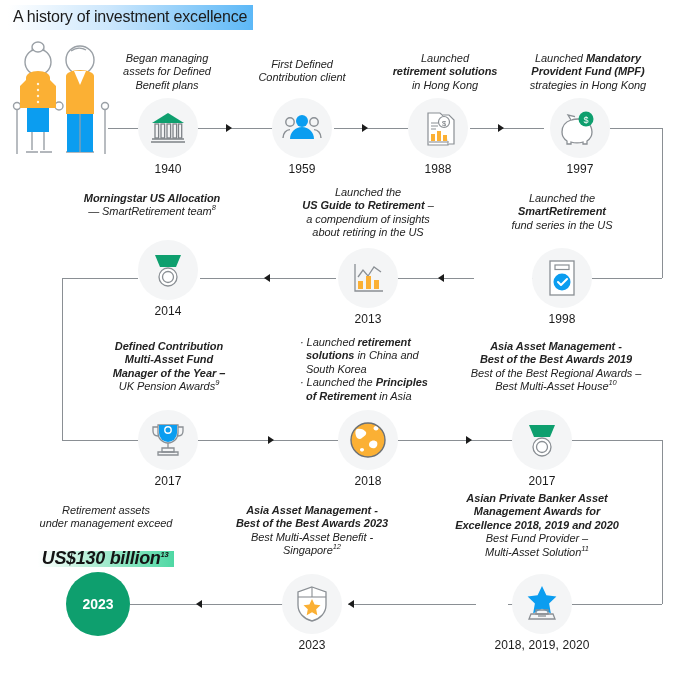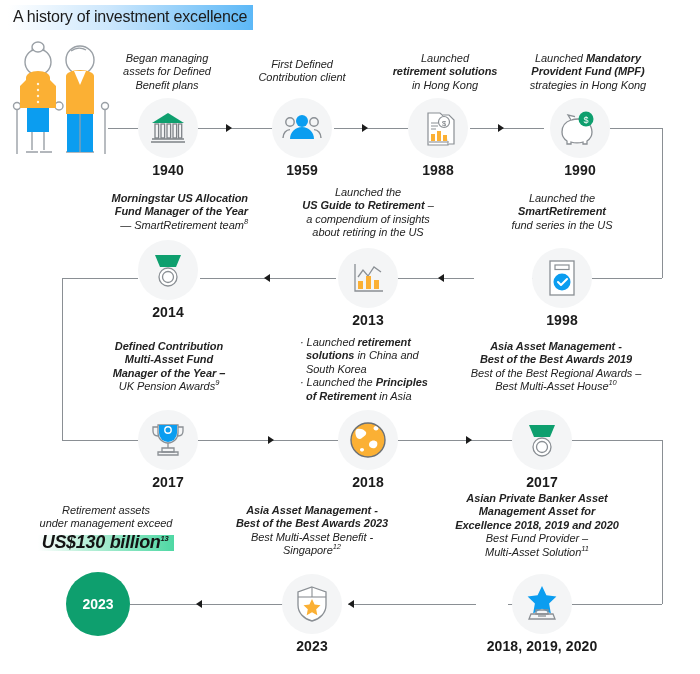--- a/index.html
+++ b/index.html
@@ -29,21 +29,21 @@
   .circle {
     width: 60px; height: 60px; border-radius: 50%;
     background: #f4f5f6;
     display: flex; align-items: center; justify-content: center;
   }
   .circle svg { display: block; }
   .node-year {
     position: absolute; top: 64px; left: 50%;
     transform: translateX(-50%);
     white-space: nowrap;
-    font-size: 14px; font-weight: 700; color: #1b1b1b;
+    font-size: 12px; font-weight: 400; color: #1b1b1b;
     letter-spacing: 0.1px;
   }
   .big-circle {
     position: absolute; width: 64px; height: 64px; border-radius: 50%;
     background: #0e9f6e;
     display: flex; align-items: center; justify-content: center;
     color: #ffffff; font-size: 14px; font-weight: 600;
   }
 
   
@@ -235,26 +235,25 @@
     <div class="circle">
       <svg width="42" height="34" viewBox="0 0 42 34">
         <g fill="#fff" stroke="#8a8f94" stroke-width="1.3">
           <path d="M12 9c-6 2-9 7-9 12 0 4 2 7 5 9v3h4v-2c2 .6 4 .9 6 .9s4-.3 6-.9v2h4v-3c3-2 5-5.5 5-9 0-7-6-13-14-13-2.4 0-4.6.4-7 1z"></path>
           <path d="M12 9l-3-5 7 1.6"></path>
         </g>
         <circle cx="27" cy="8" r="7.5" fill="#0e9f6e"></circle>
         <text x="27" y="11.5" font-size="9" text-anchor="middle" fill="#fff" font-family="'Liberation Sans',sans-serif">$</text>
       </svg>
     </div>
-    <div class="node-year">1990</div>
-  </div>
-
-  <div class="cap" style="left:88px; top:192px; width:160px;text-align:right;">
+    <div class="node-year">1997</div>
+  </div>
+
+  <div class="cap" style="left:72px; top:192px; width:160px;">
     <div><b>Morningstar US Allocation</b></div>
-    <div><b>Fund Manager of the Year</b></div>
     <div>— SmartRetirement team<sup>8</sup></div>
   </div>
   <div class="cap" style="left:286px; top:186px; width:164px;">
     <div>Launched the</div>
     <div><b>US Guide to Retirement</b> –</div>
     <div>a compendium of insights</div>
     <div>about retiring in the US</div>
   </div>
   <div class="cap" style="left:490px; top:192px; width:144px;">
     <div>Launched the</div>
@@ -382,33 +381,33 @@
         <circle cx="19" cy="26" r="9" fill="#fff" stroke="#8a8f94" stroke-width="1.3"></circle>
         <circle cx="19" cy="26" r="5.5" fill="#fff" stroke="#8a8f94" stroke-width="1.3"></circle>
       </svg>
     </div>
     <div class="node-year">2017</div>
   </div>
 
   <div class="cap" style="left:18px; top:504px; width:176px;">
     <div>Retirement assets</div>
     <div>under management exceed</div>
-    <div style="margin-top:4px">
+    <div style="margin-top:20px">
       <span class="figure-hl">US$130 billion<sup>13</sup></span>
     </div>
   </div>
   <div class="cap" style="left:224px; top:504px; width:176px;">
     <div><b>Asia Asset Management -</b></div>
     <div><b>Best of the Best Awards 2023</b></div>
     <div>Best Multi-Asset Benefit -</div>
     <div>Singapore<sup>12</sup></div>
   </div>
   <div class="cap" style="left:442px; top:492px; width:190px;">
     <div><b>Asian Private Banker Asset</b></div>
-    <div><b>Management Asset for</b></div>
+    <div><b>Management Awards for</b></div>
     <div><b>Excellence 2018, 2019 and 2020</b></div>
     <div>Best Fund Provider –</div>
     <div>Multi-Asset Solution<sup>11</sup></div>
   </div>
 
   <div class="ln h" style="left:508px; top:604px; width:28px;"></div>
   <div class="ln h" style="left:348px; top:604px; width:128px;"></div>
   <div class="arrow l" style="left:348px; top:600px;"></div>
   <div class="ln h" style="left:130px; top:604px; width:154px;"></div>
   <div class="arrow l" style="left:196px; top:600px;"></div>

